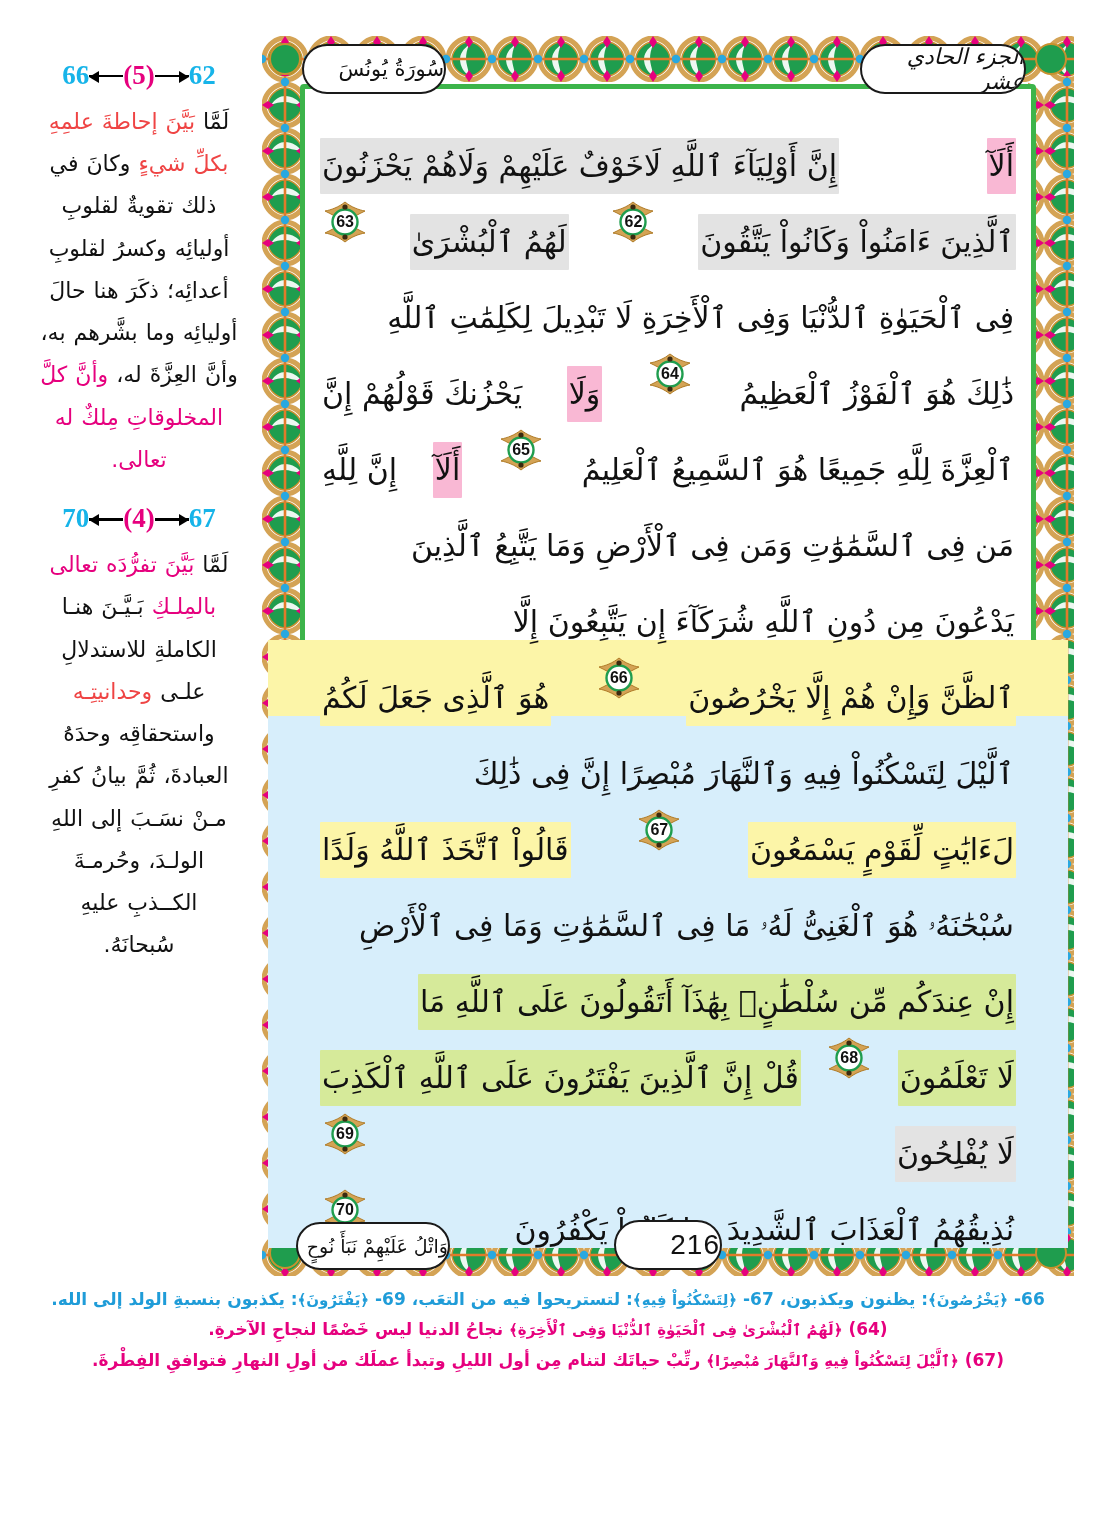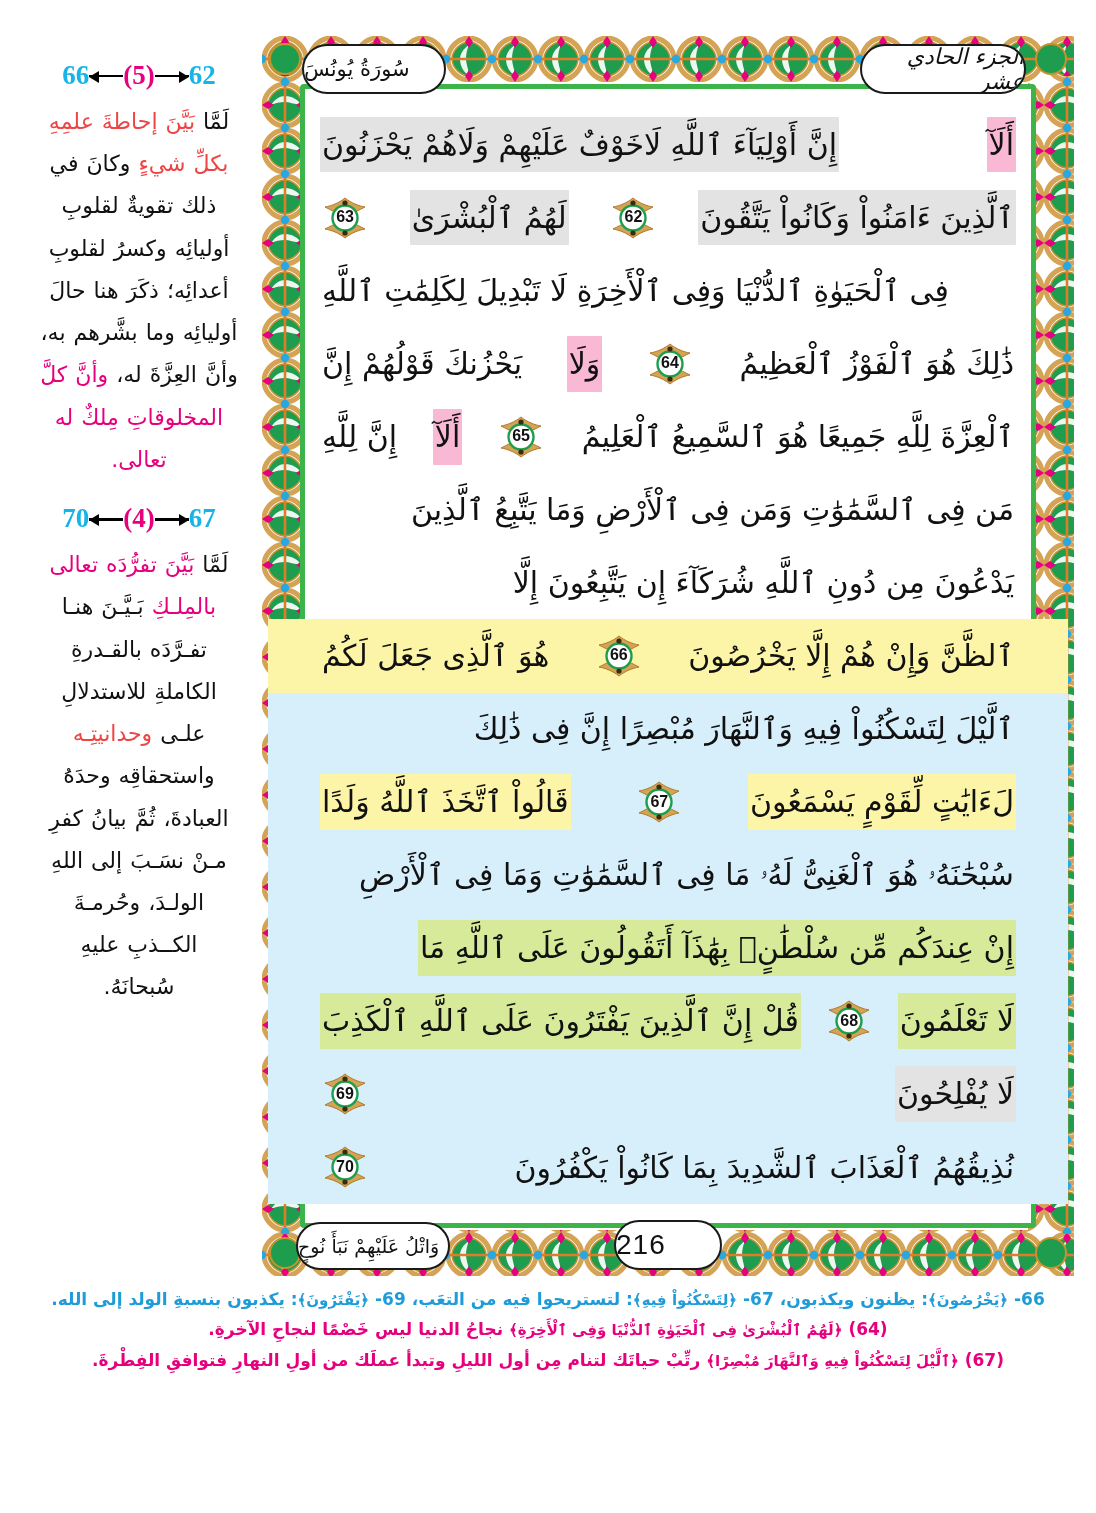--- a/index.html
+++ b/index.html
@@ -122,21 +122,21 @@
   }
 
   
   .cartouche {
     position: absolute;
     background: #ffffff;
     border: 2.2px solid #1a1a1a;
     border-radius: 26px;
     display: flex;
     align-items: center;
-    justify-content: flex-end;
+    justify-content: flex-start;
     direction: rtl;
     z-index: 8;
     font-family: "DejaVu Sans", sans-serif;
     color: #111;
     overflow: hidden;
   }
   .cart-sura {
     left: 40px; top: 8px;
     width: 140px; height: 46px;
     font-size: 21px;
@@ -189,20 +189,21 @@
     align-items: center;
     justify-content: space-between;
     height: 76px;
     position: relative;
   }
   .qline .seg {
     display: inline-flex;
     align-items: center;
     padding: 12px 2px;
     border-radius: 1px;
+    margin-top: 40px;
   }
   .hl-grey   { background: #e3e3e3; }
   .hl-pink   { background: #f9b8d4; }
   .hl-yellow { background: #fcf5a8; }
   .hl-green  { background: #d6ea9a; }
   .hl-none   { background: transparent; }
 
   
   .band {
     position: absolute;
@@ -301,21 +302,20 @@
           <span class="grp">(4)</span>
           <span class="arrowline">
             <span class="shaft"></span>
             <span class="head-r"></span>
           </span>
           <span>67</span>
         </div>
         <div class="tafsir">
           <div><span>لَمَّا </span><span class="mg">بَيَّنَ تفرُّدَه تعالى</span></div>
           <div><span class="mg">بالمِلـكِ</span><span> بَـيَّـنَ هنـا</span></div>
-          <div><span>تفـرَّدَه بالقـدرةِ</span></div>
           <div><span>الكاملةِ للاستدلالِ</span></div>
           <div><span>علـى </span><span class="cy">وحدانيتِـه</span></div>
           <div><span>واستحقاقِه وحدَهُ</span></div>
           <div><span>العبادةَ، ثُمَّ بيانُ كفرِ</span></div>
           <div><span>مـنْ نسَـبَ إلى اللهِ</span></div>
           <div><span>الولـدَ، وحُرمـةَ</span></div>
           <div><span>الكــذبِ عليهِ</span></div>
           <div><span>سُبحانَهُ.</span></div>
         </div>
       </div>
@@ -409,21 +409,21 @@
                 <path d="M21 41 C27 36 35 33 41 32 C35 29 27 25 21 21 C15 25 7 29 1 32 C7 33 15 36 21 41 Z" fill="#d4a355" stroke="#b07c28" stroke-width="1"></path>
                 <circle cx="21" cy="21" r="12.5" fill="#ffffff" stroke="#1f9d4e" stroke-width="2.4"></circle>
                 <circle cx="21" cy="6" r="2.6" fill="#3a2a10"></circle>
                 <circle cx="21" cy="36" r="2.6" fill="#3a2a10"></circle>
               </svg>
               <span class="num">63</span>
             </span>
           </div>
         </div>
         <div class="qline">
-          <div style="position: relative; z-index: 2; display: flex; align-items: center; justify-content: flex-end; width: 100%; direction: rtl;">
+          <div style="position: relative; z-index: 2; display: flex; align-items: center; justify-content: flex-start; width: 100%; direction: rtl;">
             <span class="seg hl-none">فِى ٱلْحَيَوٰةِ ٱلدُّنْيَا وَفِى ٱلْأَخِرَةِ لَا تَبْدِيلَ لِكَلِمَٰتِ ٱللَّهِ</span>
           </div>
         </div>
         <div class="qline">
           <div style="position: relative; z-index: 2; display: flex; align-items: center; justify-content: space-between; width: 100%; direction: rtl;">
             <span class="seg hl-none">ذَٰلِكَ هُوَ ٱلْفَوْزُ ٱلْعَظِيمُ</span>
             <span class="ayah">
               <svg width="42" height="42" viewBox="0 0 42 42" xmlns="http://www.w3.org/2000/svg">
                 <path d="M21 1 C27 6 35 9 41 10 C35 13 27 17 21 21 C15 17 7 13 1 10 C7 9 15 6 21 1 Z" fill="#d4a355" stroke="#b07c28" stroke-width="1"></path>
                 <path d="M21 41 C27 36 35 33 41 32 C35 29 27 25 21 21 C15 25 7 29 1 32 C7 33 15 36 21 41 Z" fill="#d4a355" stroke="#b07c28" stroke-width="1"></path>

